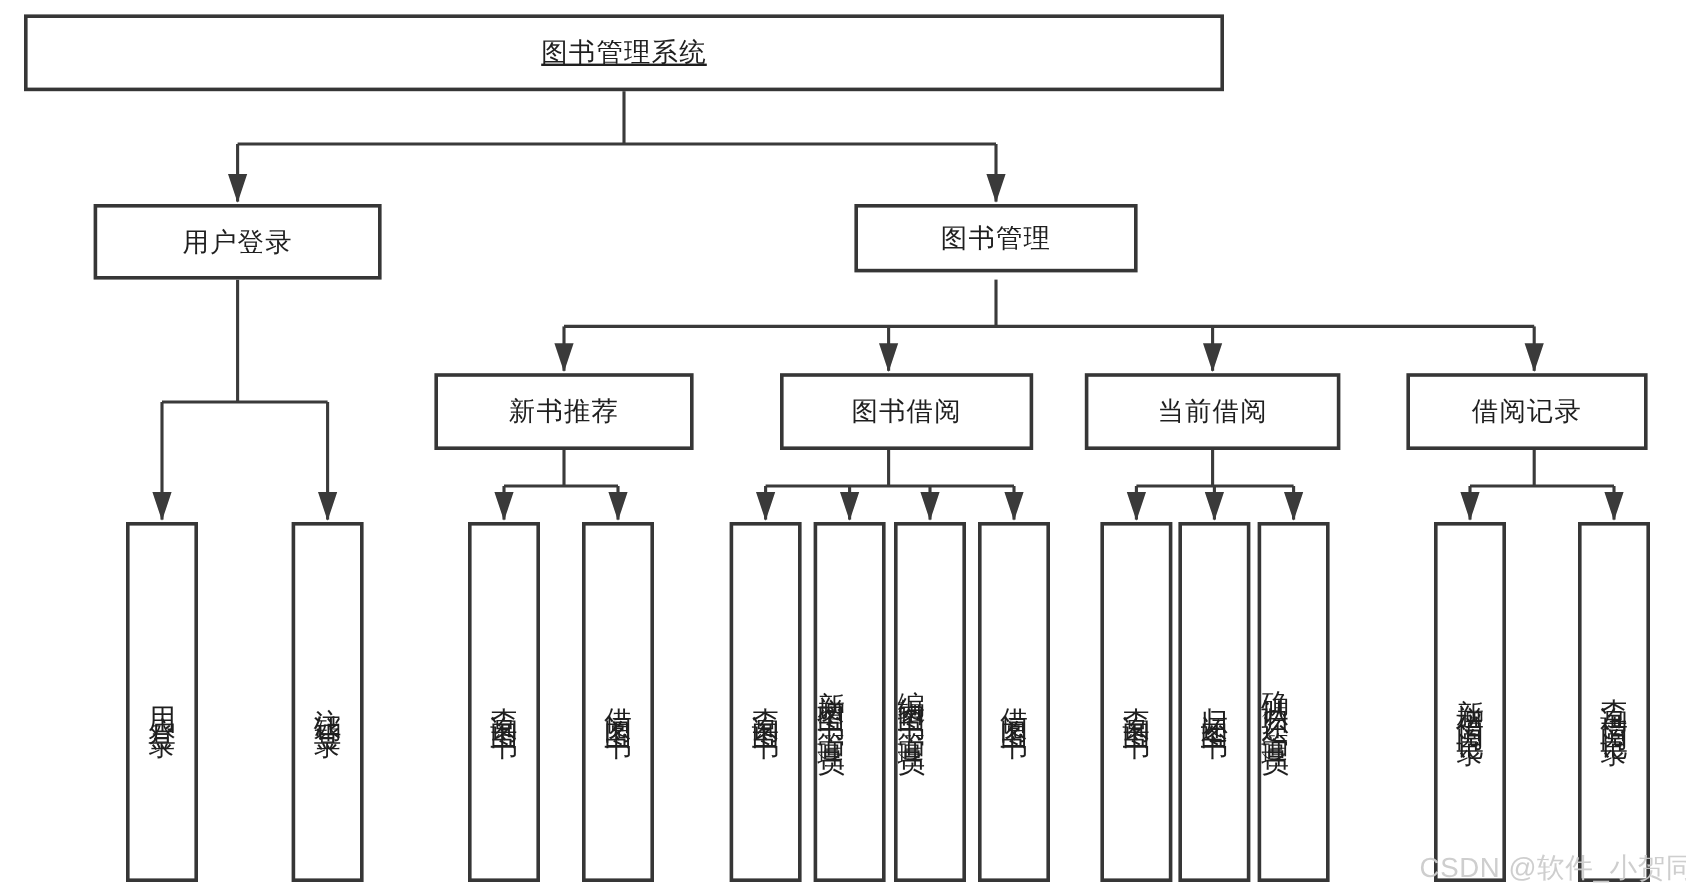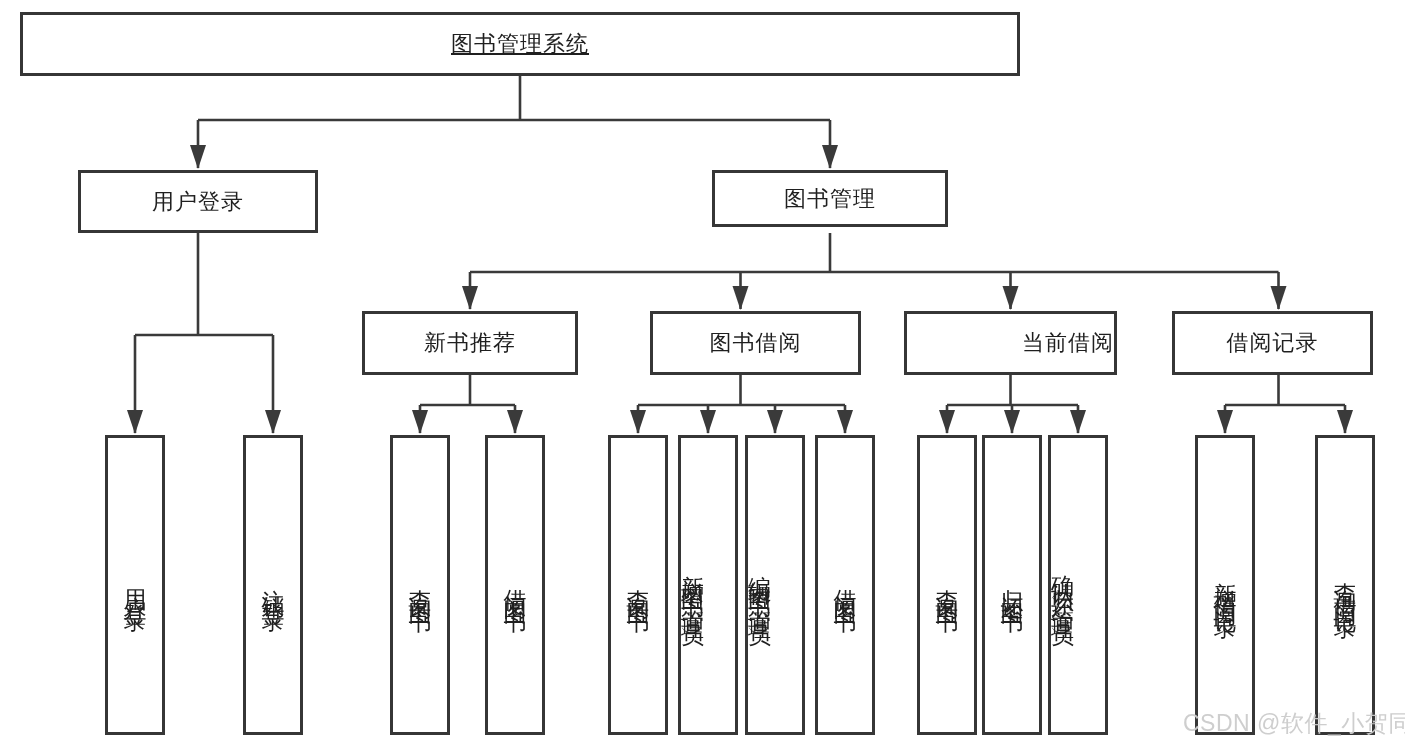--- a/index.html
+++ b/index.html
@@ -116,21 +116,21 @@
       </div>
       <div class="node h" style="left: 712px; top: 170px; width: 236px; height: 57px;">
         <span class="node-label">图书管理</span>
       </div>
       <div class="node h" style="left: 362px; top: 311px; width: 216px; height: 64px; text-align: center;">
         <span class="node-label">新书推荐</span>
       </div>
       <div class="node h" style="left: 635px; top: 311px; width: 211px; height: 64px; margin-left: 15px;">
         <span class="node-label">图书借阅</span>
       </div>
-      <div class="node h" style="left: 904px; top: 311px; width: 213px; height: 64px; justify-content: flex-end;">
+      <div class="node h" style="left: 904px; top: 311px; width: 213px; height: 64px;">
         <span class="node-label">当前借阅</span>
       </div>
       <div class="node h" style="left: 1172px; top: 311px; width: 201px; height: 64px;">
         <span class="node-label">借阅记录</span>
       </div>
       <div class="node v" style="left: 105px; top: 435px; width: 60px; height: 300px;">
         <span class="node-label">用户登录</span>
       </div>
       <div class="node v" style="left: 243px; top: 435px; width: 60px; height: 300px;">
         <span class="node-label">注销登录</span>

